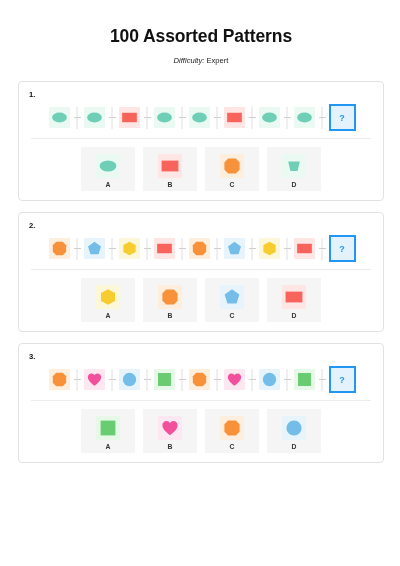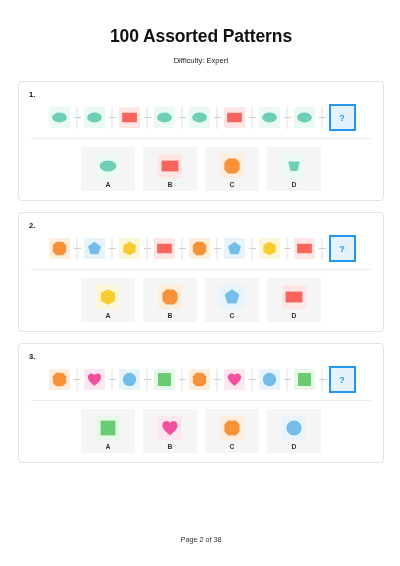--- a/index.html
+++ b/index.html
@@ -31,20 +31,21 @@
     margin: 0 0 9px 0;
     color: #111111;
   }
   .subtitle {
     text-align: center;
     font-size: 7.6px;
     margin: 0 0 16px 0;
     color: #222222;
   }
   .subtitle .lead {
+    font-style: italic;
     margin-top: 27px;
   }
   .instructions {
     font-size: 7.4px;
     color: #222222;
     margin: 0 0 9px 2px;
   }
   .puzzles {
     display: flex;
     flex-direction: column;
@@ -561,15 +562,14 @@
             <svg width="24" height="24" viewBox="0 0 24 24" xmlns="http://www.w3.org/2000/svg">
                 <circle cx="12" cy="12" r="7.6" fill="#73bde8"></circle>
               </svg>
           </span>
                <span class="option-label">D</span>
              </div>
         </div>
       </div>
     </div>
 
-  <div class="footer">Page 2 of 38</div>
 
 </div>
 
 </body></html>

